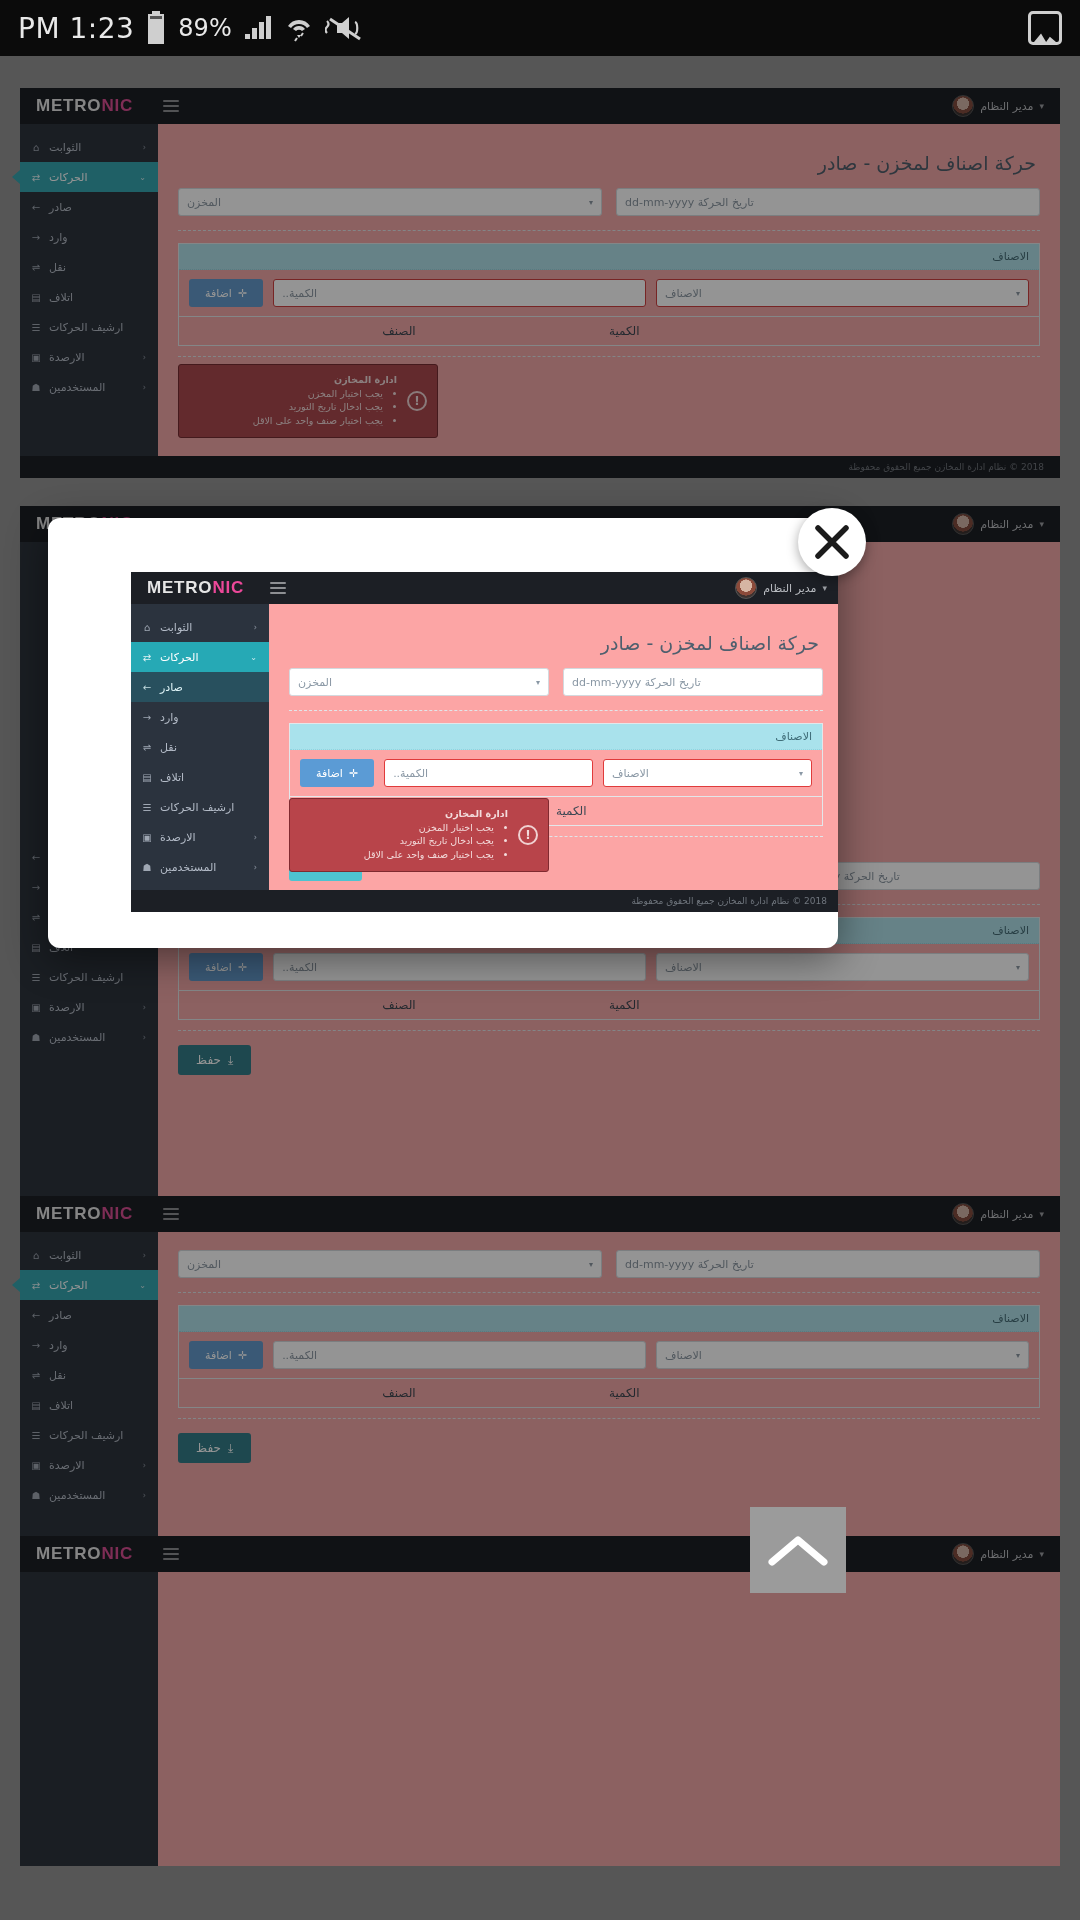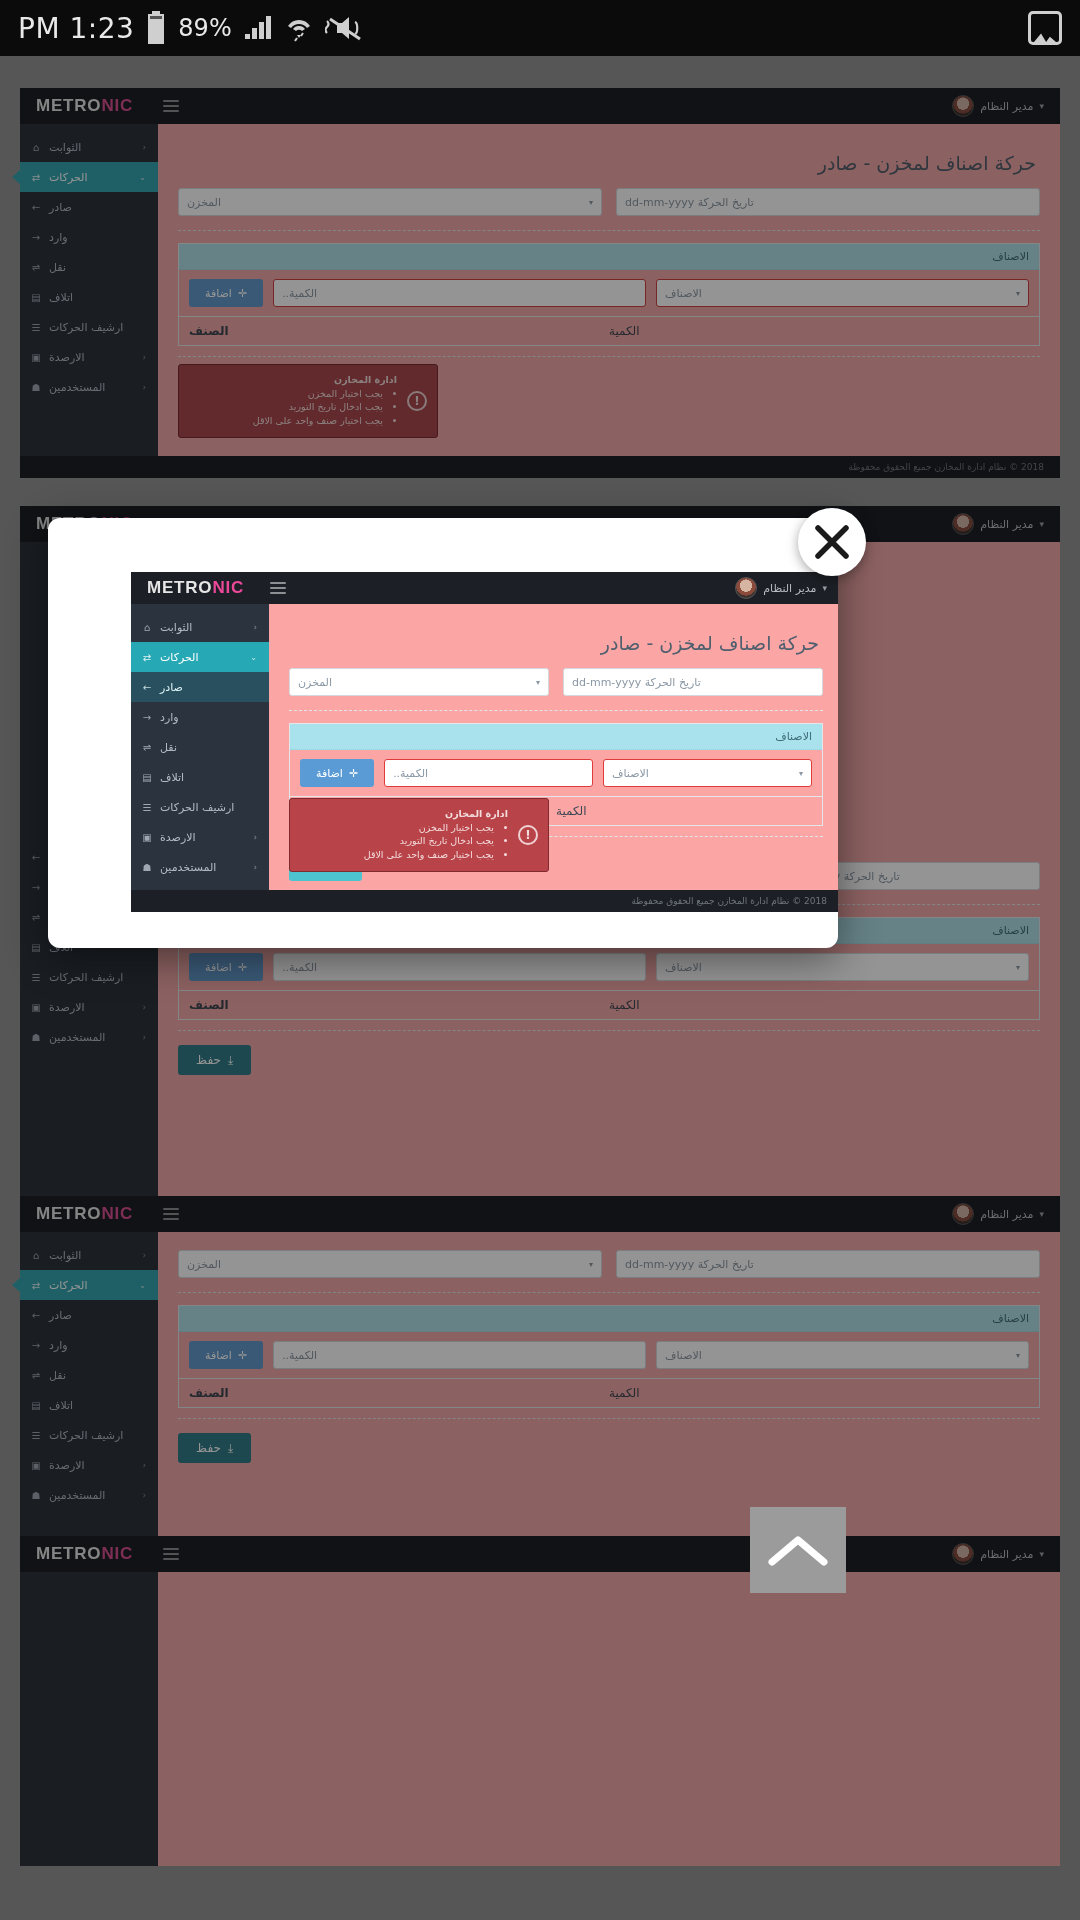--- a/index.html
+++ b/index.html
@@ -95,21 +95,21 @@
   .req{ border:1px solid #e03b3b !important; }
   .btn-add{
     background:#5b9bd5; color:#fff; border-radius:3px; font-size:11px;
     padding:0 16px; height:28px; display:flex; align-items:center; gap:6px;
     white-space:nowrap;
   }
   .thead{
     display:flex; border-top:1px solid #e3e7ea; font-size:12px; color:#3b4753;
     padding:7px 10px;
   }
-  .thead .c1{ flex:1; text-align:left;font-weight:bold; }
+  .thead .c1{ flex:1; text-align:center; }
   .thead .c2{ flex:1; text-align:left; }
   .hr2{ border-top:1px dashed #e1e5e9; margin:10px 0 14px; }
   .btn-save{
     margin-right:auto; background:#2a7f8c; color:#fff; font-size:12px; border-radius:3px;
     padding:0 18px; height:30px; display:inline-flex; align-items:center; gap:7px;
   }
   .save-row{ display:flex; }
   .alert{
     position:absolute; right:auto; left:20px; bottom:18px; width:260px;
     background:#b8444a; border:1px solid #7f2a30; border-radius:3px;

